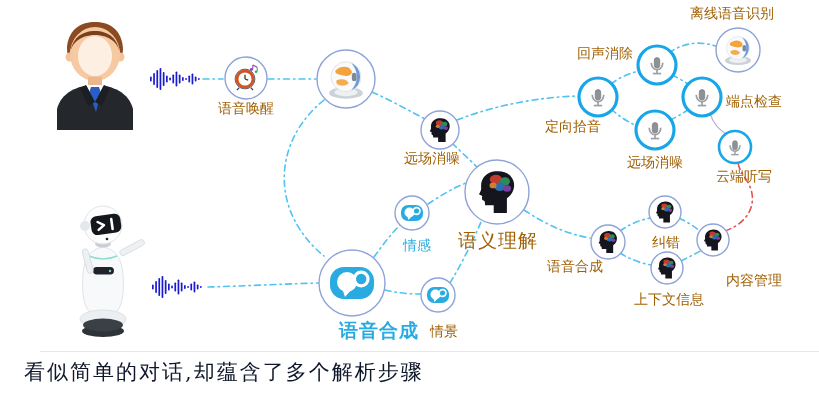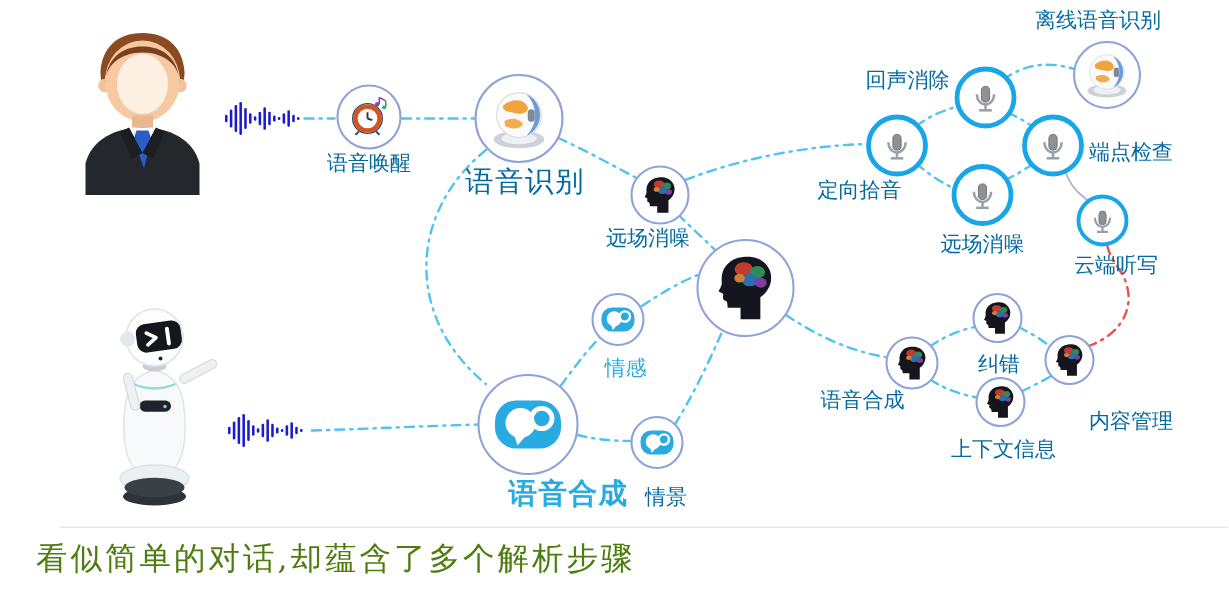--- a/index.html
+++ b/index.html
@@ -1,24 +1,24 @@
 <!DOCTYPE html>
 <html><head>
 <meta charset="utf-8">
 <style>
   html,body{margin:0;padding:0;background:#fff;}
   .stage{position:relative;width:819px;height:404px;background:#ffffff;overflow:hidden;
          font-family:"Liberation Sans",sans-serif;}
   .art{position:absolute;left:0;top:0;}
-  .nlabel{position:absolute;transform:translate(-50%,-50%);color:#0369a1;font-size:14px;
+  .nlabel{position:absolute;transform:translate(-50%,-50%);color:#a16207;font-size:14px;
           white-space:nowrap;line-height:1;}
   .nlabel.big{font-size:19px;letter-spacing:1px;}
   .nlabel.blue{color:#29abe2;}
   .nlabel.bold{font-weight:700;margin-left:32px;}
-  .caption{position:absolute;left:24px;top:358px;font-size:21px;color:#4d7c0f;
+  .caption{position:absolute;left:24px;top:358px;font-size:21px;color:#0f172a;
            letter-spacing:2px;font-family:"DejaVu Serif","Liberation Serif",serif;}
   .sep{position:absolute;left:40px;top:351px;width:779px;height:1px;background:#e7e7e7;}
 </style>
 </head>
 <body>
 
 <div class="stage">
 
   <svg class="art" width="819" height="352" viewBox="0 0 819 352">
     <defs>
@@ -221,22 +221,22 @@
       <circle cx="667" cy="268" r="16" fill="#ffffff" stroke="#8fa3d8" stroke-width="1.4"></circle>
       <use href="#icon-brain" transform="translate(667,268) scale(1.1)"></use>
     </g>
     <g>
       <circle cx="713" cy="240" r="16" fill="#ffffff" stroke="#8fa3d8" stroke-width="1.4"></circle>
       <use href="#icon-brain" transform="translate(713,240) scale(1.1)"></use>
     </g>
   </svg>
 
   <div class="nlabel" style="left:246px;top:108px">语音唤醒</div>
-  <div class="nlabel big" style="left:350px;top:122px">语音识别</div>
   <div class="nlabel" style="left:432px;top:158px">远场消噪</div>
+  <div class="nlabel big" style="left:498px;top:240px">语义理解</div>
   <div class="nlabel blue" style="left:417px;top:245px">情感</div>
   <div class="nlabel" style="left:444px;top:331px">情景</div>
   <div class="nlabel big blue bold" style="left:347px;top:330px">语音合成</div>
   <div class="nlabel" style="left:573px;top:126px">定向拾音</div>
   <div class="nlabel" style="left:605px;top:53px">回声消除</div>
   <div class="nlabel" style="left:655px;top:162px">远场消噪</div>
   <div class="nlabel" style="left:754px;top:101px">端点检查</div>
   <div class="nlabel" style="left:744px;top:176px">云端听写</div>
   <div class="nlabel" style="left:732px;top:13px">离线语音识别</div>
   <div class="nlabel" style="left:575px;top:266px">语音合成</div>

